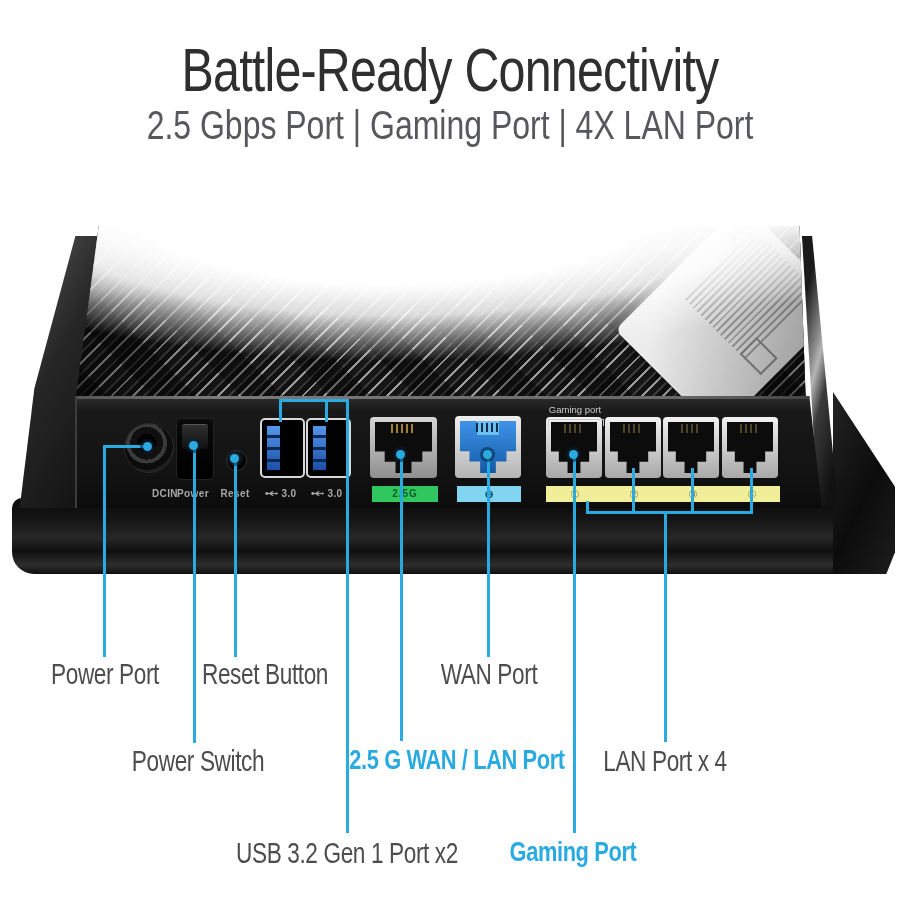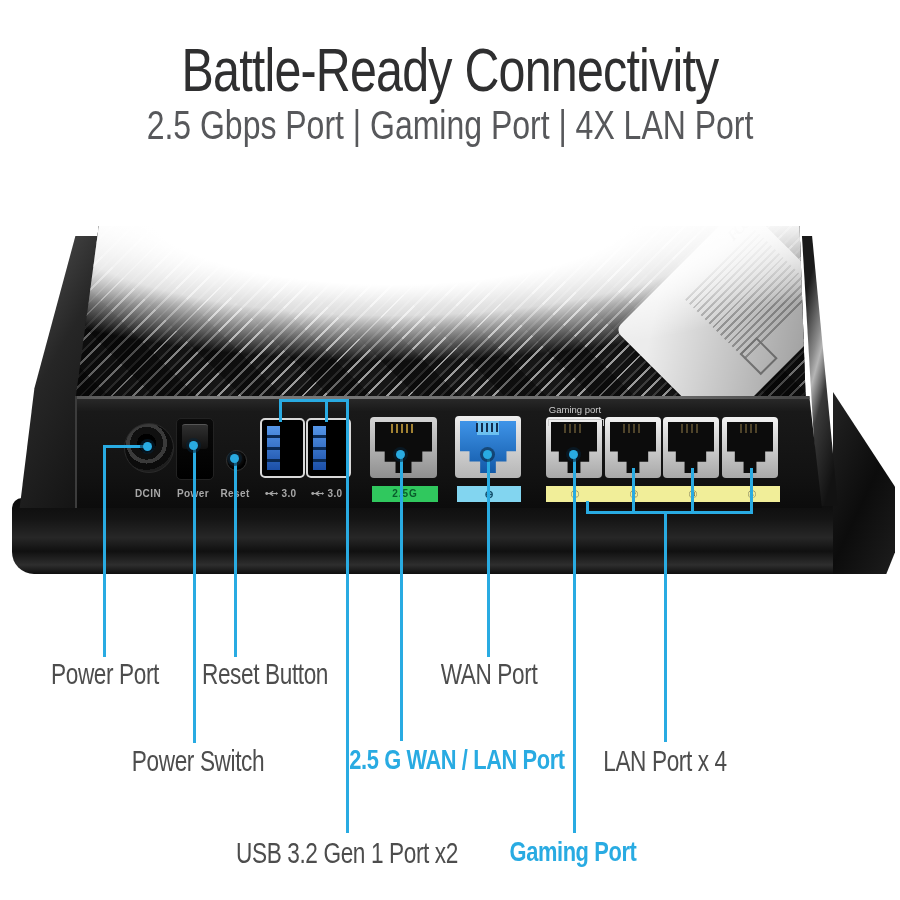--- a/index.html
+++ b/index.html
@@ -167,21 +167,21 @@
     <div class="hole">
         <div class="pins"></div>
       </div>
   </div>
   <div class="port rj45 lan" style="left:722px;">
     <div class="hole">
         <div class="pins"></div>
       </div>
   </div>
 
-  <div class="ptxt" style="left:118px;">DCIN</div>
+  <div class="ptxt" style="left:118px;text-align:right;">DCIN</div>
   <div class="ptxt" style="left:163px;">Power</div>
   <div class="ptxt" style="left:205px;">Reset</div>
   <div class="ptxt usb-lbl" style="left:251px;">
     <svg width="14" height="9" viewBox="0 0 24 14">
         <g stroke="#a8a8a8" stroke-width="2" fill="none">
           <path d="M2 7h18"></path>
           <path d="M8 7 14 3M8 7 14 11"></path>
         </g>
         <circle cx="3" cy="7" r="2.5" fill="#a8a8a8"></circle>
         <path d="M19 4.5 22.5 7 19 9.5z" fill="#a8a8a8"></path>

